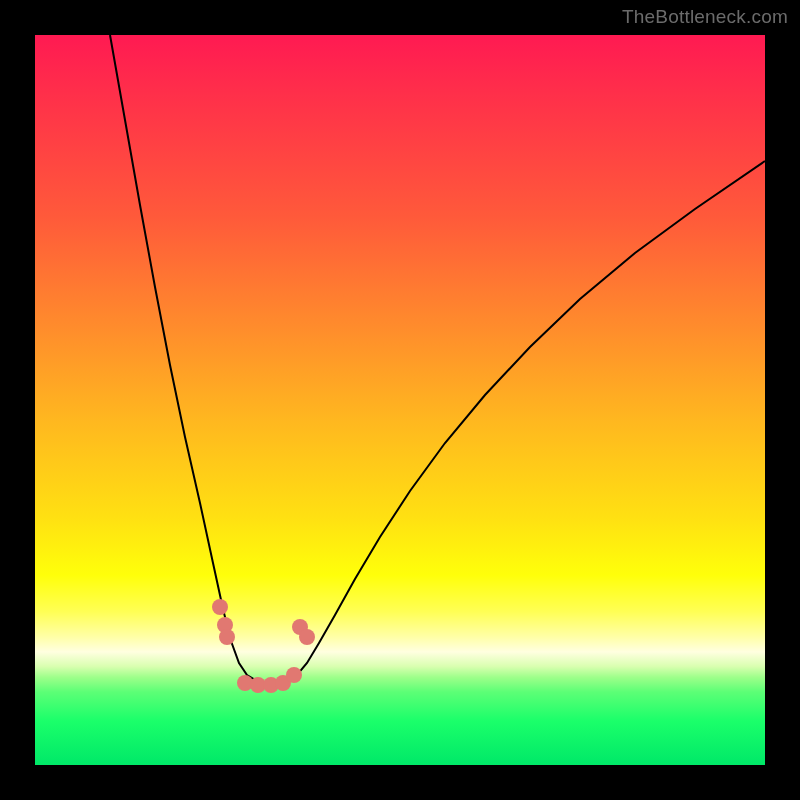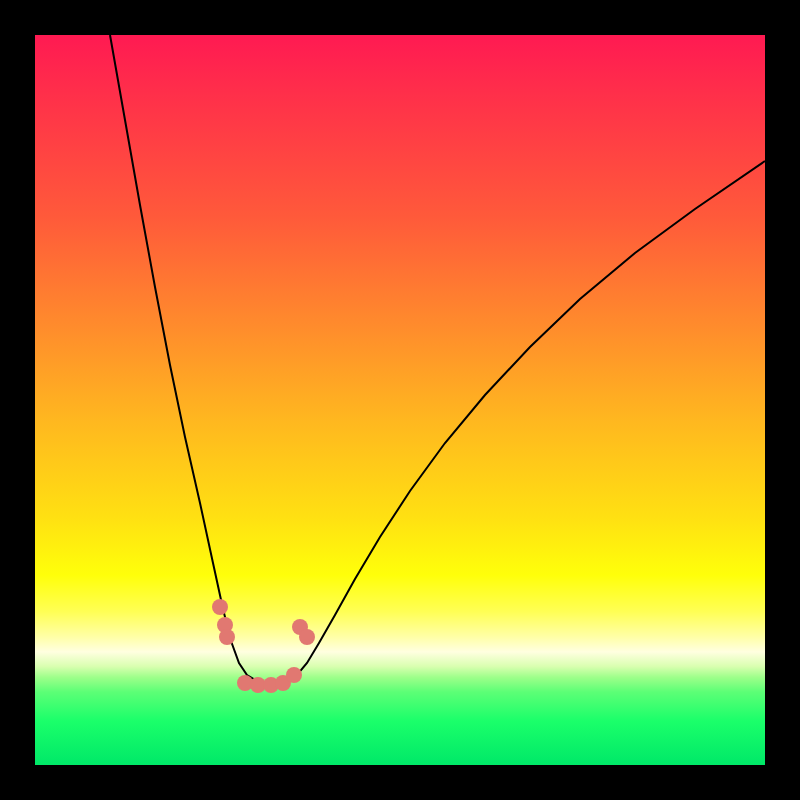--- a/index.html
+++ b/index.html
@@ -69,20 +69,21 @@
     stroke-width: 2;
   }
   .marker {
     fill: #e17871;
   }
 </style>
 </head>
 <body>
 
 <div class="frame">
+  <div class="watermark">TheBottleneck.com</div>
 
   <div class="plot-area">
     <svg class="curves" viewBox="0 0 730 730" preserveAspectRatio="none">
       <path id="left-curve" class="curve-line" d="M75 0 L90 85 L105 170 L120 252 L135 330 L150 402 L165 468 L178 528 L188 574 L196 606 L204 628 L212 640 L222 646 L235 648"></path>
       <path id="right-curve" class="curve-line" d="M235 648 L250 646 L262 640 L272 628 L284 608 L300 580 L320 544 L345 502 L375 456 L410 408 L450 360 L495 312 L545 264 L600 218 L660 174 L730 126"></path>
       <g id="markers-group">
           <circle cx="185" cy="572" r="8" class="marker"></circle>
           <circle cx="190" cy="590" r="8" class="marker"></circle>
           <circle cx="192" cy="602" r="8" class="marker"></circle>
           <circle cx="210" cy="648" r="8" class="marker"></circle>

